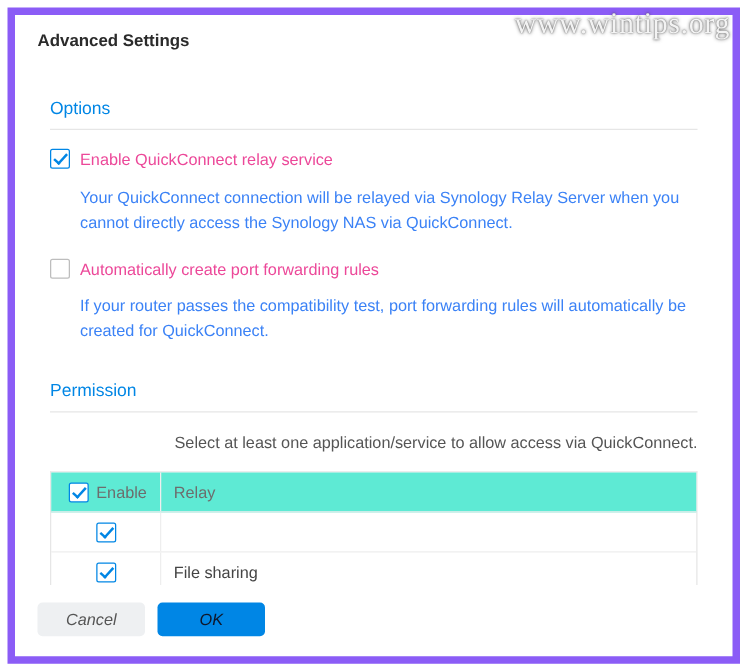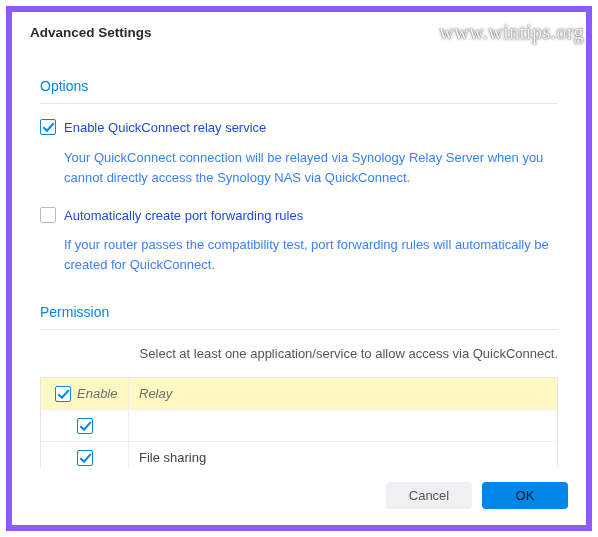--- a/index.html
+++ b/index.html
@@ -70,21 +70,21 @@
     content: "";
     position: absolute;
     left: 2px;
     top: 3px;
     width: 9px;
     height: 4px;
     border-left: 2px solid #0086e5;
     border-bottom: 2px solid #0086e5;
     transform: rotate(-48deg);
   }
-  .chk-label { color: #1d4ed8; }
+  .chk-label { color: #ec4899; }
   .desc {
     margin: 0 0 18px 24px;
     color: #3b82f6;
     line-height: 1.55;
   }
   .perm-intro {
     margin: 0 0 14px 0;
     color: #555;
     text-align: right;
   }
@@ -92,23 +92,22 @@
     border: 1px solid #e6e6e6;
     border-bottom: none;
   }
   .trow {
     display: flex;
     align-items: center;
     border-bottom: 1px solid #eee;
     min-height: 31px;
   }
   .trow.header {
-    background: #fef9c3;
+    background: #5eead4;
     color: #6d6d6d;
-    font-style: italic;
   }
   .tcell-enable {
     width: 88px;
     display: flex;
     align-items: center;
     justify-content: center;
     gap: 6px;
     border-right: 1px solid #eee;
     height: 31px;
   }
@@ -120,46 +119,46 @@
     flex: 1;
     padding: 0 10px;
     white-space: nowrap;
     overflow: hidden;
     text-overflow: ellipsis;
     color: #444;
   }
   .trow.header .tcell-name { color: #6d6d6d; }
   .footer {
     display: flex;
-    justify-content: flex-end;
     gap: 10px;
     padding: 14px 18px 16px 18px;
+    font-style: italic;
   }
   .btn {
     min-width: 86px;
     padding: 6px 22px;
     border-radius: 4px;
     font-size: 13px;
     text-align: center;
     cursor: pointer;
     border: none;
   }
   .btn-cancel {
     background: #eef0f2;
     color: #555;
   }
   .btn-ok {
     background: #0086e5;
     color: #0f172a;
   }
   .watermark {
     position: absolute;
-    top: 21px;
+    top: 6px;
     right: 14px;
-    font-size: 20px;
+    font-size: 24px;
     font-family: Georgia, "Times New Roman", serif;
     color: rgba(255,255,255,0.92);
     text-shadow: 0 0 3px rgba(80,80,80,0.9), 0 0 1px rgba(0,0,0,0.6);
     letter-spacing: 0.5px;
     pointer-events: none;
   }
   .col-label { color: #6d6d6d; }
 </style>
 </head>
 <body>

